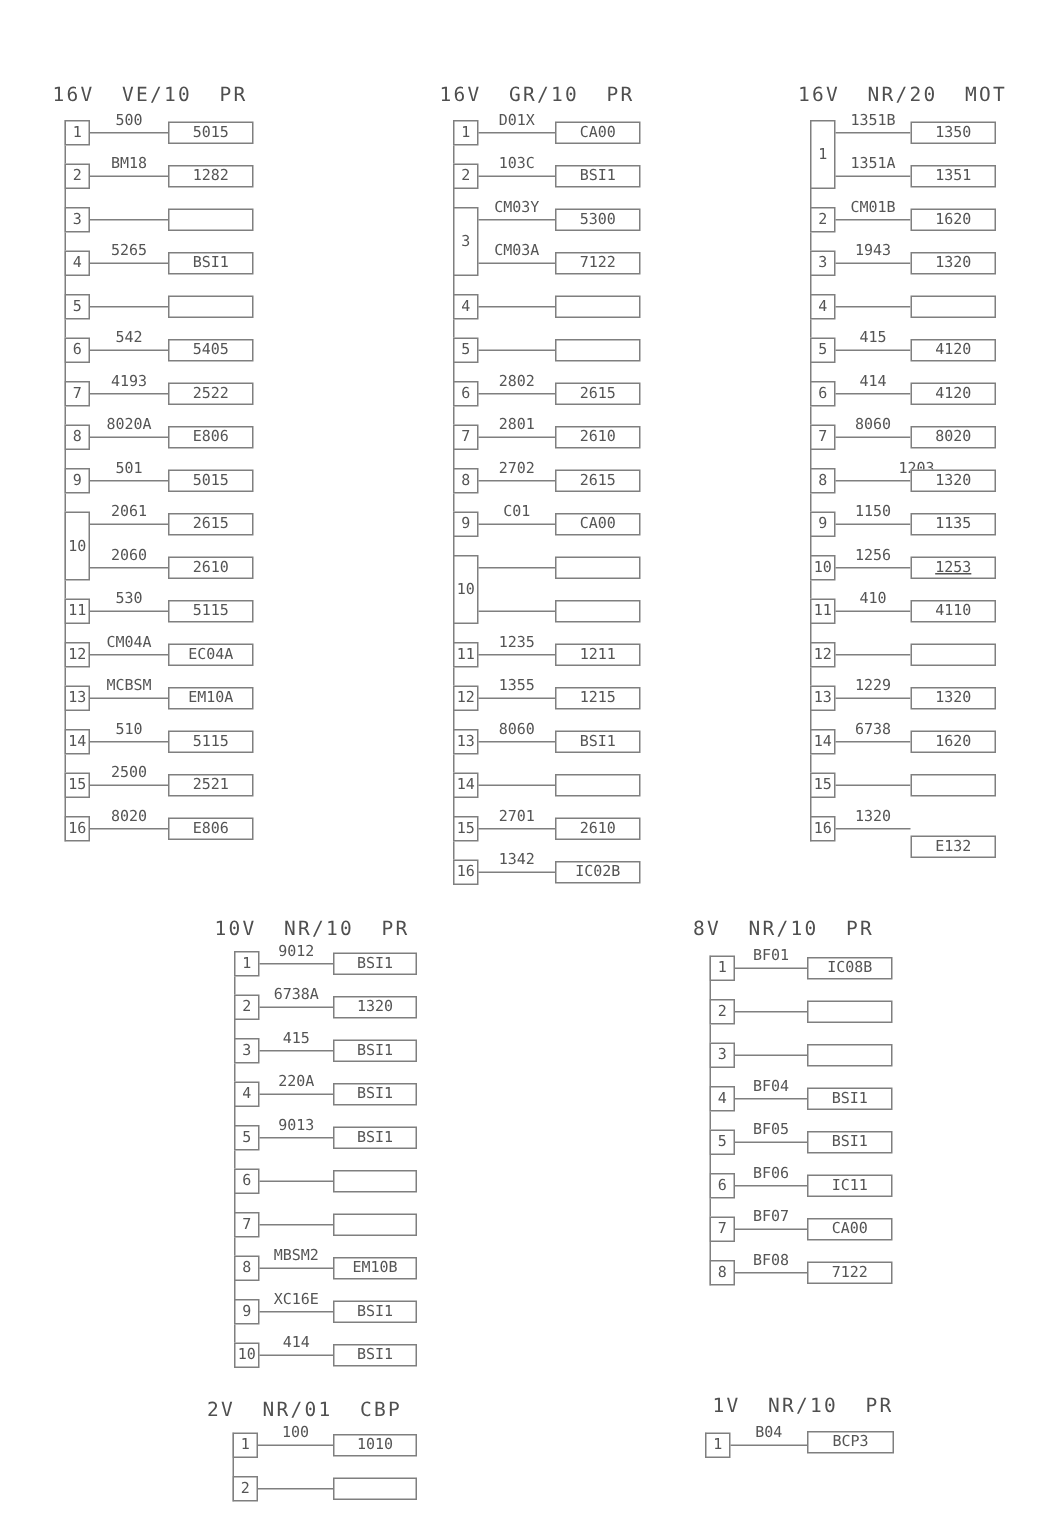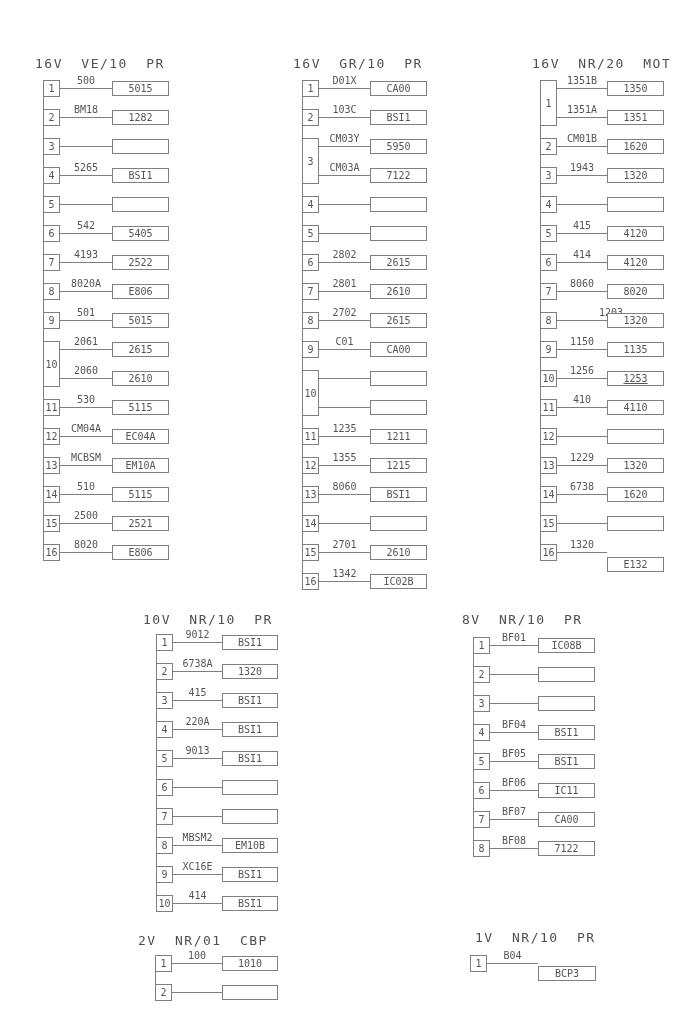--- a/index.html
+++ b/index.html
@@ -194,21 +194,21 @@
         <div class="unit" style="height: 29px;">
           <div class="pin" style="height: 17px;">2</div>
           <div class="wline" style="top: 14px;"></div>
           <div class="wlabel" style="top: 1px;">103C</div>
           <div class="dest" style="top: 7px;">BSI1</div>
         </div>
         <div class="unit" style="height: 58px;">
           <div class="pin" style="height: 46px;">3</div>
           <div class="wline" style="top: 14px;"></div>
           <div class="wlabel" style="top: 1px;">CM03Y</div>
-          <div class="dest" style="top: 7px;">5950</div>
+          <div class="dest" style="top: 7px;">5300</div>
           <div class="wline" style="top: 43px;"></div>
           <div class="wlabel" style="top: 30px;">CM03A</div>
           <div class="dest" style="top: 36px;">7122</div>
         </div>
         <div class="unit" style="height: 29px;">
           <div class="pin" style="height: 17px;">4</div>
           <div class="wline" style="top: 14px;"></div>
           <div class="dest" style="top: 7px;"></div>
         </div>
         <div class="unit" style="height: 29px;">
@@ -525,17 +525,17 @@
   </div>
 
   <div class="connector" id="c7">
     <div class="chead">1V NR/10 PR</div>
     <div class="rows">
       <div class="spine"></div>
     <div class="unit" style="height: 29px;">
           <div class="pin" style="height: 17px;">1</div>
           <div class="wline" style="top: 14px;"></div>
           <div class="wlabel" style="top: 1px;">B04</div>
-          <div class="dest" style="top: 17px;">BCP3</div>
+          <div class="dest" style="top: 5px;">BCP3</div>
         </div>
       </div>
   </div>
 </div>
 
 </body></html>

